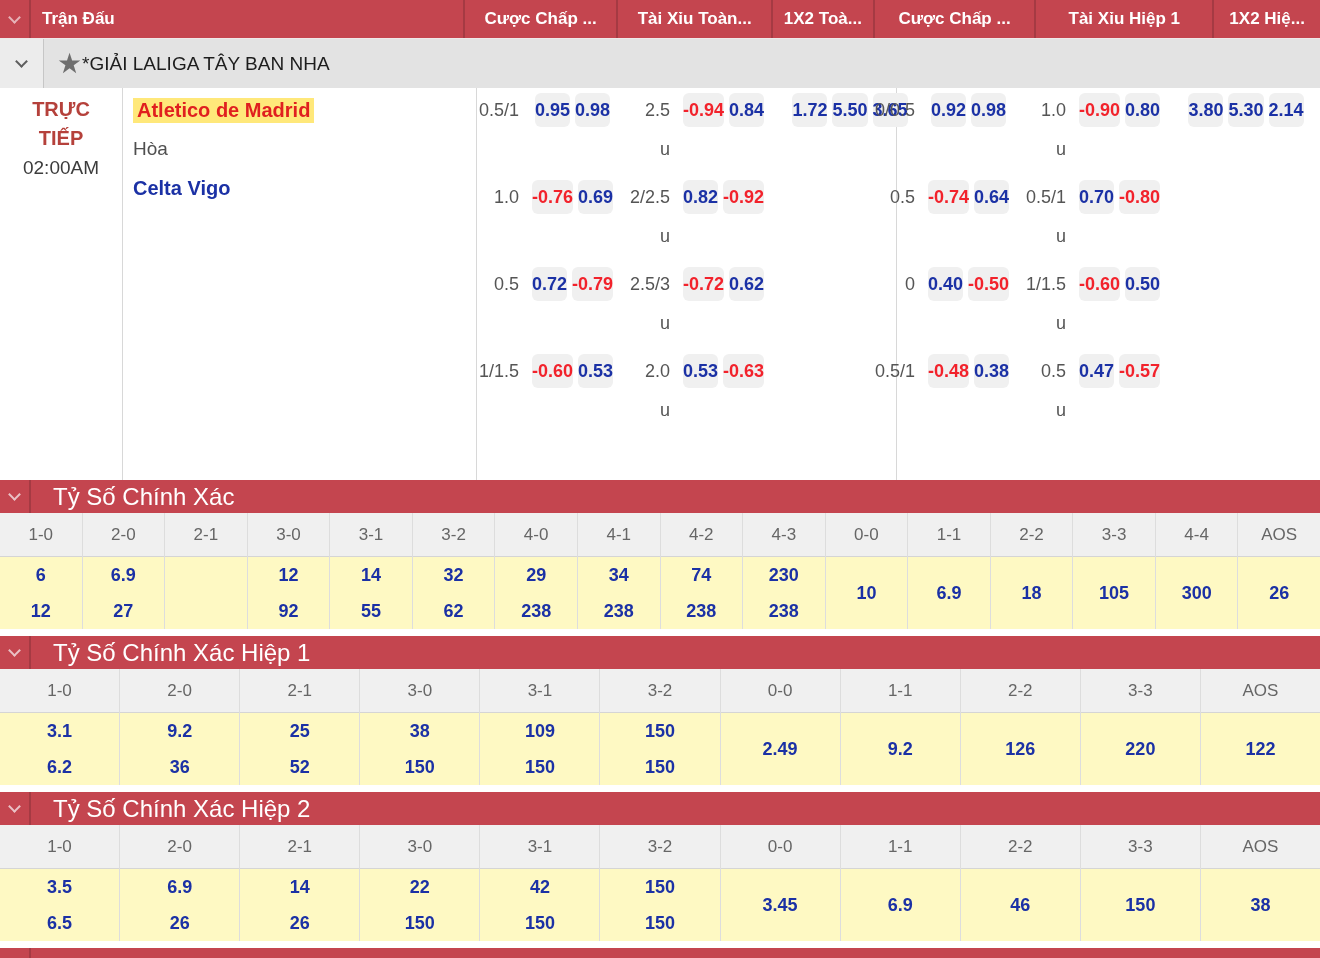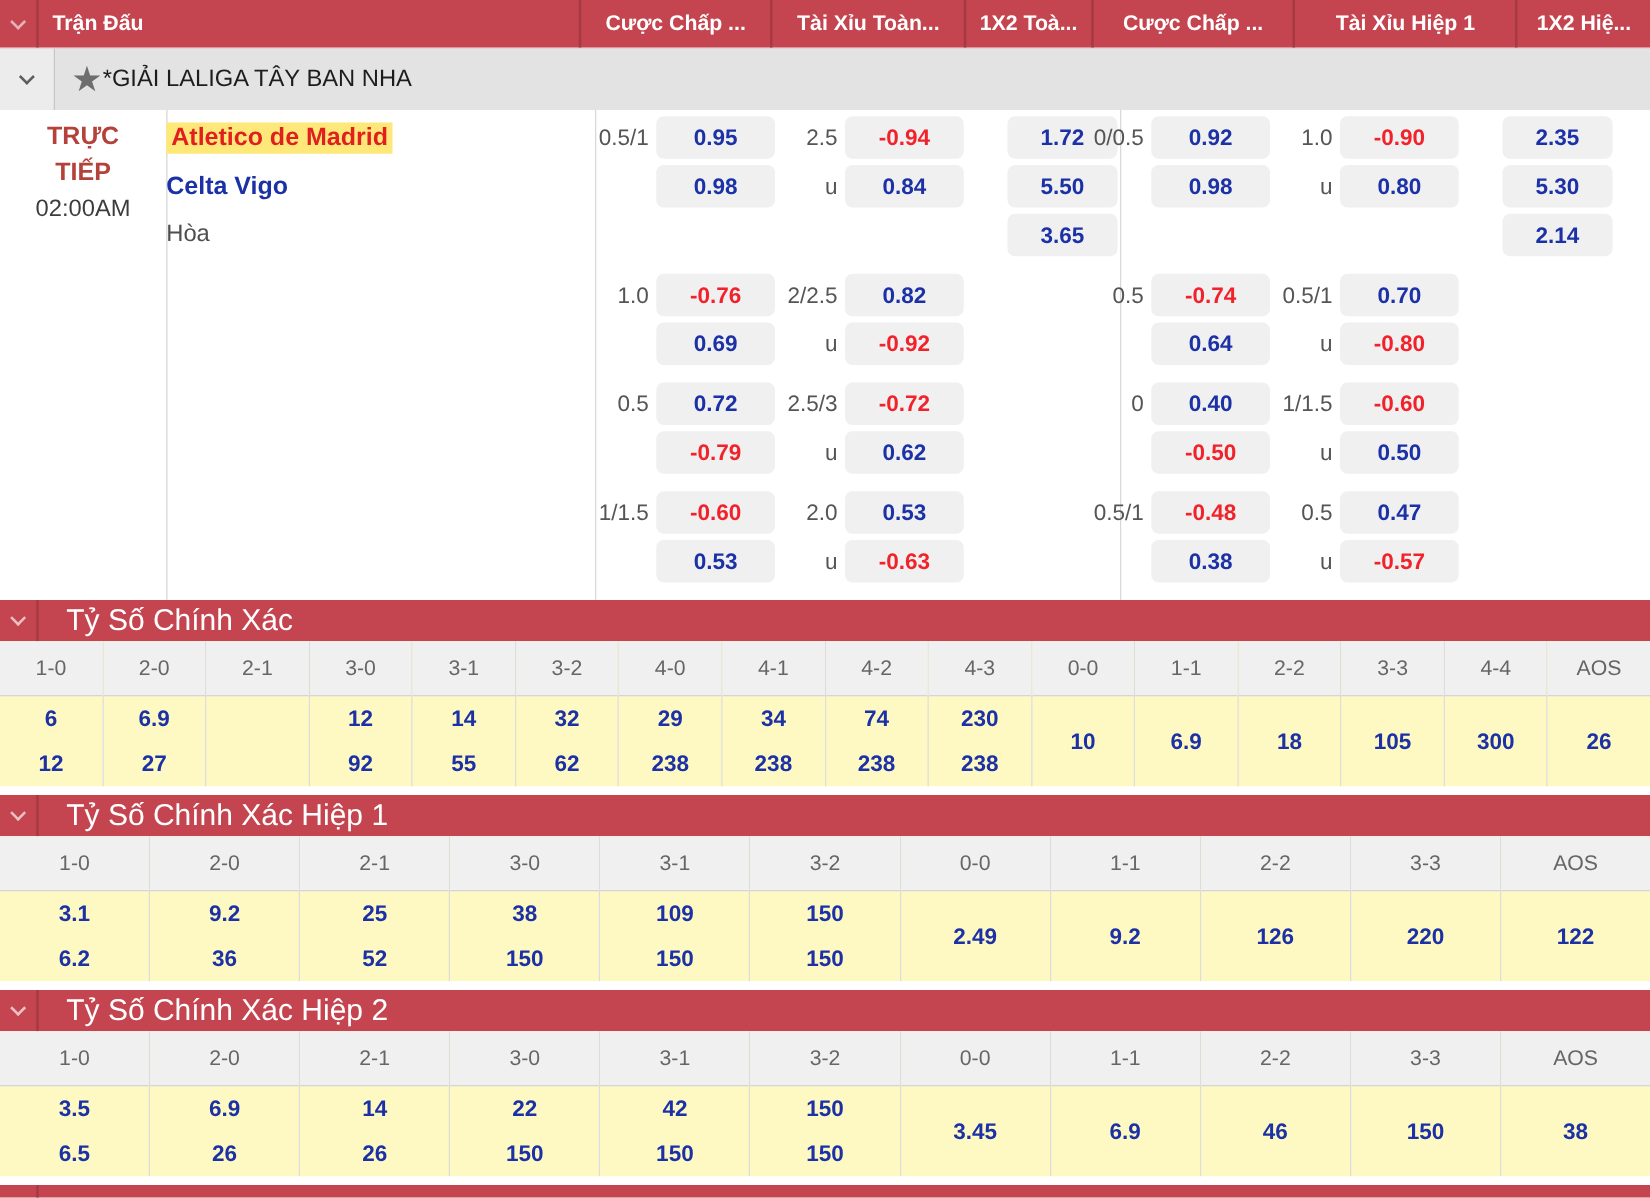--- a/index.html
+++ b/index.html
@@ -32,38 +32,38 @@
     border-left:2px solid var(--accent-red-dark);white-space:nowrap;overflow:hidden;}
 
   
   .league-row{display:flex;align-items:stretch;height:49px;background:#E3E3E3;}
   .league-chev{width:44px;background:#ECECEC;border-right:1px solid #C6C6C6;color:#5d5d5d;}
   .star{display:flex;align-items:center;margin-left:13px;font-size:28px;color:#6E6E6E;line-height:1;}
   .league-title{display:flex;align-items:center;font-size:19px;color:#1D1D1D;}
 
   
   .match-block{position:relative;height:392px;background:#fff;}
-  .time-col{position:absolute;left:0;top:0;width:134px;height:100%;
+  .time-col{position:absolute;left:0;top:0;width:123px;height:100%;
     border-right:1px solid #D8D8D8;text-align:center;padding-top:7px;}
   .status{color:var(--live-red);font-weight:bold;font-size:20px;line-height:29px;}
   .mtime{color:#3C3C3C;font-size:19px;line-height:29px;}
   .teams-col{position:absolute;left:123px;top:0;width:354px;height:100%;
     border-right:1px solid #D8D8D8;padding:5px 0 0 10px;}
   .team-line{height:34px;margin-bottom:5px;display:flex;align-items:center;}
   .home-team{color:var(--team-red);font-weight:bold;font-size:20px;
     background:var(--hl-yellow);padding:1px 4px;}
   .away-team{color:var(--odds-blue);font-weight:bold;font-size:20px;}
   .draw-label{color:#4F4F4F;font-size:19px;}
   .odds-group{position:absolute;top:0;width:420px;height:100%;padding-top:5px;}
   .og0{left:477px;border-right:1px solid #D8D8D8;}
   .og1{left:873px;}
   .odds-row{display:flex;margin-bottom:14px;}
   .lbl-col{width:42px;display:flex;flex-direction:column;gap:5px;margin-right:6px;}
   .lbl{height:34px;line-height:34px;text-align:right;color:#555;font-size:18px;}
-  .pill-col{width:95px;display:flex;flex-direction:column;gap:5px;margin-right:8px;}
+  .pill-col{width:95px;display:flex;flex-direction:row;gap:5px;margin-right:8px;justify-content:center;}
   .pill-col.x12{margin-left:27px;width:88px;margin-right:0;}
   .pill{height:34px;border-radius:6px;background:#F0F0F0;display:flex;align-items:center;
     justify-content:center;font-weight:bold;font-size:18px;color:var(--odds-blue);cursor:pointer;}
   .pill.neg{color:var(--odds-neg);}
 
   
   .score-section{margin-bottom:7px;}
   .section-header{display:flex;align-items:stretch;height:33px;background:var(--accent-red);color:#fff;}
   .sh-chev{width:31px;border-right:2px solid var(--accent-red-dark);color:#EAC2C6;}
   .sh-title{display:flex;align-items:center;margin-left:22px;font-weight:normal;font-size:24px;}
@@ -114,24 +114,24 @@
         <div>TRỰC</div>
         <div>TIẾP</div>
       </div>
       <div class="mtime">02:00AM</div>
     </div>
     <div class="teams-col">
       <div class="team-line">
         <span class="home-team">Atletico de Madrid</span>
       </div>
       <div class="team-line">
+        <span class="draw-label">Hòa</span>
+      </div>
+      <div class="team-line">
         <span class="away-team">Celta Vigo</span>
-      </div>
-      <div class="team-line">
-        <span class="draw-label">Hòa</span>
       </div>
     </div>
     <div class="odds-group og0">
         <div class="odds-row">
           <div class="lbl-col">
             <div class="lbl">0.5/1</div>
           </div>
           <div class="pill-col">
             <div class="pill">0.95</div>
             <div class="pill">0.98</div>
@@ -213,21 +213,21 @@
           </div>
           <div class="lbl-col">
             <div class="lbl">1.0</div>
             <div class="lbl">u</div>
           </div>
           <div class="pill-col">
             <div class="pill neg">-0.90</div>
             <div class="pill">0.80</div>
           </div>
           <div class="pill-col x12">
-            <div class="pill">2.35</div>
+            <div class="pill">3.80</div>
             <div class="pill">5.30</div>
             <div class="pill">2.14</div>
           </div>
         </div>
         <div class="odds-row">
           <div class="lbl-col">
             <div class="lbl">0.5</div>
           </div>
           <div class="pill-col">
             <div class="pill neg">-0.74</div>

